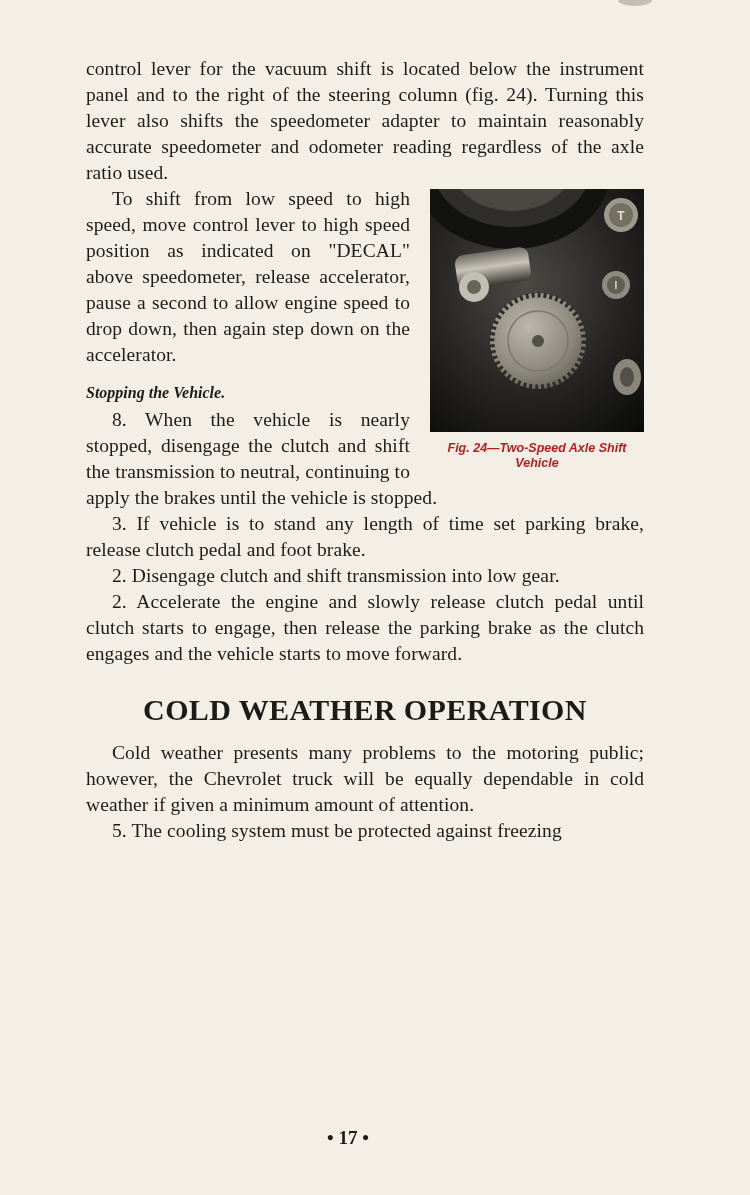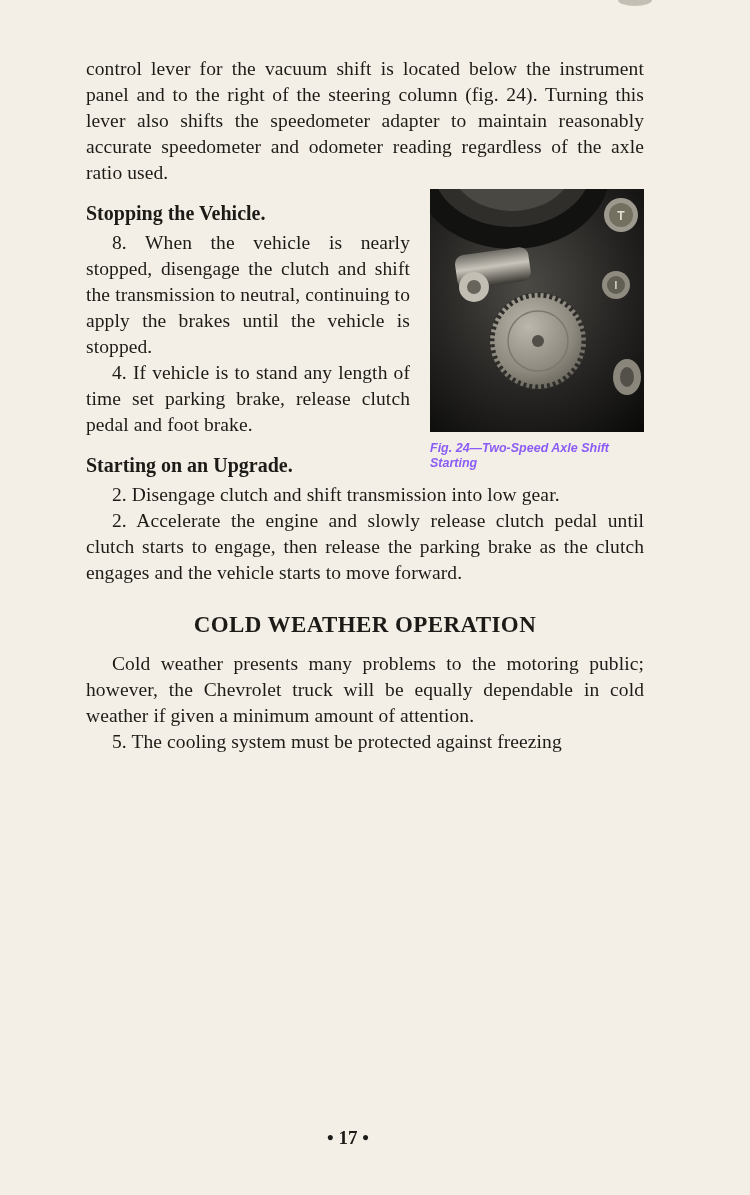--- a/index.html
+++ b/index.html
@@ -22,45 +22,46 @@
   p.body-par {
     font-size: 19.5px;
     line-height: 26px;
     text-align: justify;
     letter-spacing: 0.1px;
   }
   p.indent { text-indent: 26px; }
   h3.section-heading {
     clear: left;
     font-family: "Liberation Serif", serif;
-    font-size: 20px;
+    font-size: 16px;
     font-weight: bold;
     margin: 16px 0 5px 0;
+    font-style: italic;
   }
   .figure-float {
     float: right;
     width: 214px;
     margin: 3px 0 6px 20px;
   }
   .figure-float svg { display: block; width: 214px; height: 243px; }
   .figure-caption {
     margin-top: 9px;
     font-family: "Liberation Sans", sans-serif;
     font-size: 12.5px;
     font-weight: bold;
     font-style: italic;
-    text-align: left;
+    text-align: center;
     line-height: 15px;
-    color: #8b5cf6;
+    color: #b91c1c;
   }
   h2.main-heading {
     clear: both;
     text-align: center;
     font-family: "Liberation Serif", serif;
-    font-size: 23px;
+    font-size: 30px;
     font-weight: bold;
     letter-spacing: 0.4px;
     margin: 26px 0 13px 0;
   }
   .page-number {
     position: absolute;
     left: 16px; right: 0;
     bottom: 46px;
     text-align: center;
     font-size: 19px;
@@ -129,30 +130,30 @@
         <circle cx="186" cy="96" r="9" fill="#615e54"></circle>
         <text x="186" y="100" text-anchor="middle" font-family="Liberation Sans, sans-serif" font-size="10" font-weight="bold" fill="#ddd8cc">I</text>
       </g>
       <g>
         <ellipse cx="197" cy="188" rx="14" ry="18" fill="#8a867b"></ellipse>
         <ellipse cx="197" cy="188" rx="7" ry="10" fill="#53504a"></ellipse>
       </g>
     </svg>
     <div class="figure-caption">
       <div>Fig. 24—Two-Speed Axle Shift</div>
-      <div>Starting</div>
+      <div>Vehicle</div>
     </div>
   </div>
 
+  <p class="body-par indent">To shift from low speed to high speed, move control lever to high speed position as indicated on "DECAL" above speedometer, release accelerator, pause a second to allow engine speed to drop down, then again step down on the accelerator.</p>
 
   <h3 class="section-heading">Stopping the Vehicle.</h3>
   <p class="body-par indent">8. When the vehicle is nearly stopped, disengage the clutch and shift the transmission to neutral, continuing to apply the brakes until the vehicle is stopped.</p>
-  <p class="body-par indent">4. If vehicle is to stand any length of time set parking brake, release clutch pedal and foot brake.</p>
+  <p class="body-par indent">3. If vehicle is to stand any length of time set parking brake, release clutch pedal and foot brake.</p>
 
-  <h3 class="section-heading">Starting on an Upgrade.</h3>
   <p class="body-par indent">2. Disengage clutch and shift transmission into low gear.</p>
   <p class="body-par indent">2. Accelerate the engine and slowly release clutch pedal until clutch starts to engage, then release the parking brake as the clutch engages and the vehicle starts to move forward.</p>
 
   <h2 class="main-heading">COLD WEATHER OPERATION</h2>
   <p class="body-par indent">Cold weather presents many problems to the motoring public; however, the Chevrolet truck will be equally dependable in cold weather if given a minimum amount of attention.</p>
   <p class="body-par indent">5. The cooling system must be protected against freezing</p>
 
   <div class="page-number">• 17 •</div>
 
 </div>

